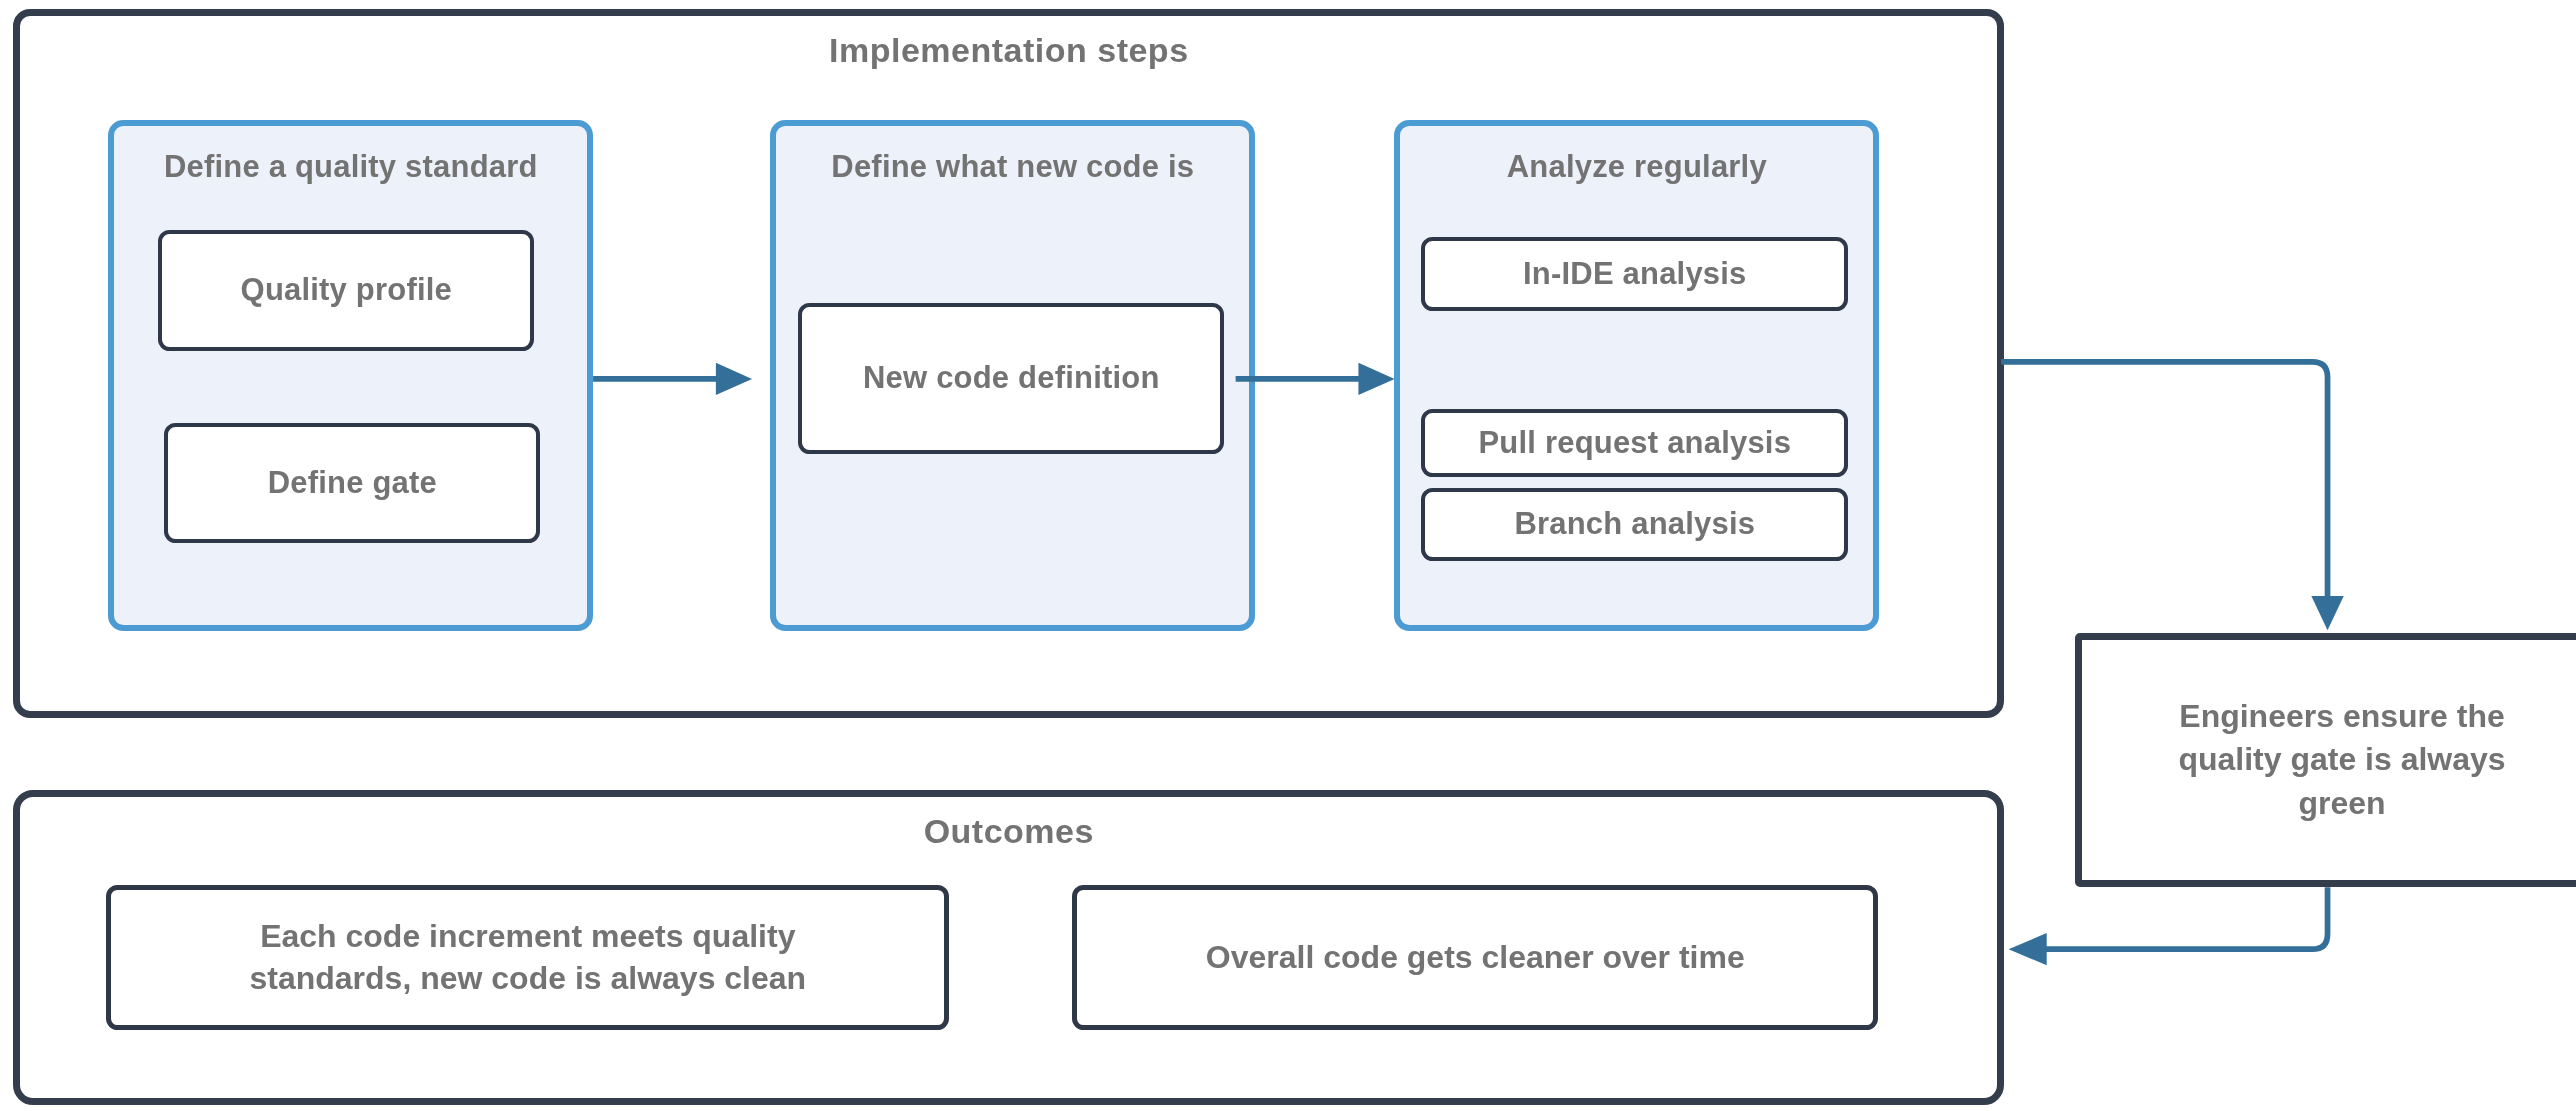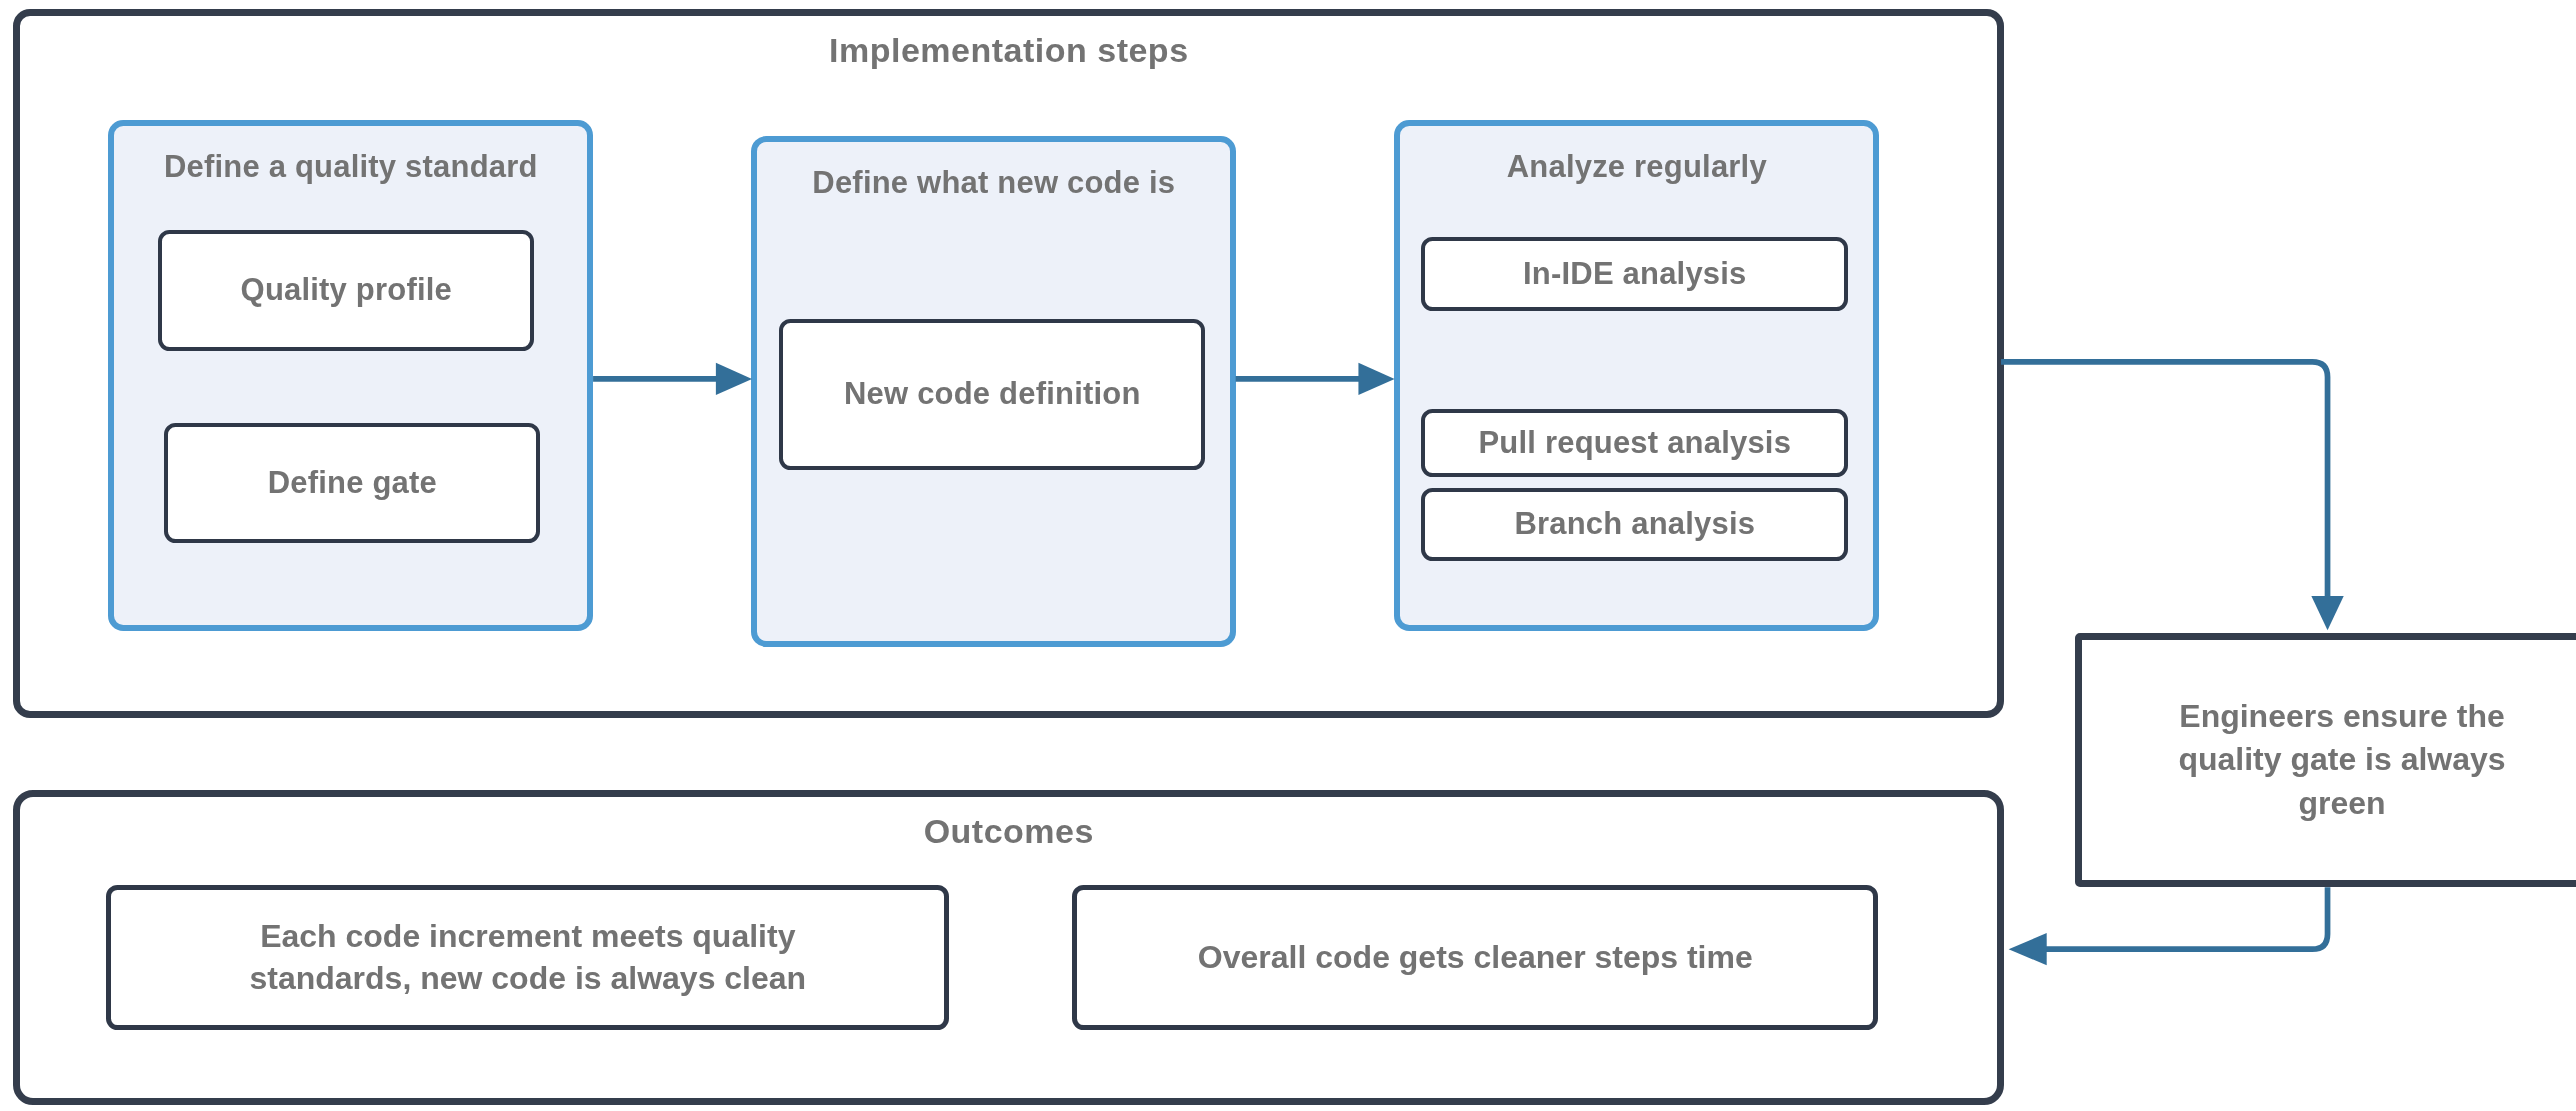--- a/index.html
+++ b/index.html
@@ -33,21 +33,21 @@
     position: absolute;
     top: 104px;
     width: 485px;
     height: 511px;
     background: #edf1f9;
     border: 6.7px solid #4d9bd3;
     border-radius: 15.2px;
     padding-left: 36px;
   }
   .step-card-1 { left: 88px; }
-  .step-card-2 { left: 731px; margin-top: 16px; }
+  .step-card-2 { left: 750px; }
   .step-card-3 { left: 1374px; }
   .step-title {
     position: absolute;
     top: 23px; left: 0; right: 0;
     text-align: center;
     font-size: 31px;
     font-weight: bold;
     letter-spacing: 0.2px;
   }
   .node {
@@ -138,21 +138,21 @@
   </div>
 
   <div class="engineers-box">Engineers ensure the
 quality gate is always
 green</div>
 
   <div class="container outcomes-container">
     <div class="container-title">Outcomes</div>
     <div class="outcome-box outcome-box-1">Each code increment meets quality
 standards, new code is always clean</div>
-    <div class="outcome-box outcome-box-2">Overall code gets cleaner steps time</div>
+    <div class="outcome-box outcome-box-2">Overall code gets cleaner over time</div>
   </div>
 
   <svg class="arrows-overlay" viewBox="0 0 2706 1168" xmlns="http://www.w3.org/2000/svg">
     <g stroke="#336f99" stroke-width="6" fill="#336f99">
       <line x1="623" y1="398" x2="754" y2="398"></line>
       <polygon points="790,398 752,381 752,415" stroke="none"></polygon>
     </g>
     <g stroke="#336f99" stroke-width="6" fill="#336f99">
       <line x1="1298" y1="398" x2="1429" y2="398"></line>
       <polygon points="1465,398 1427,381 1427,415" stroke="none"></polygon>

